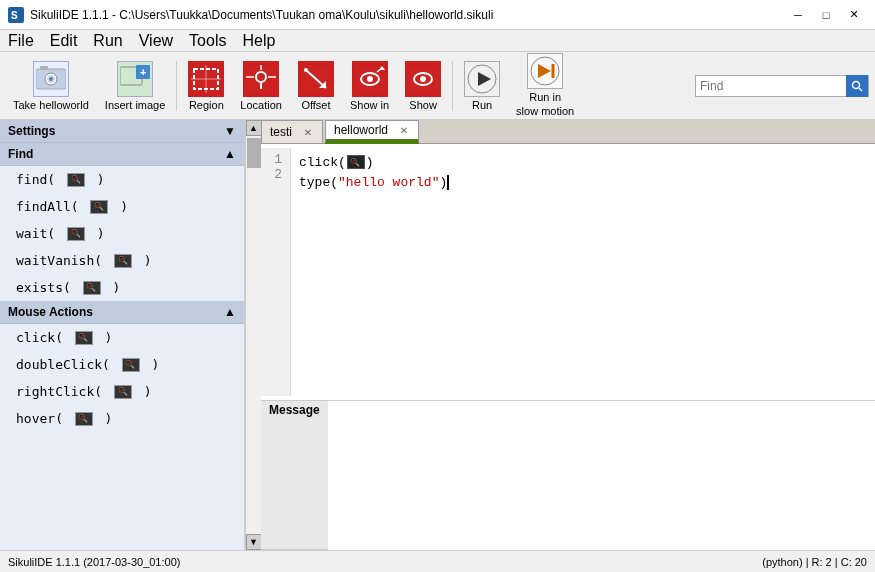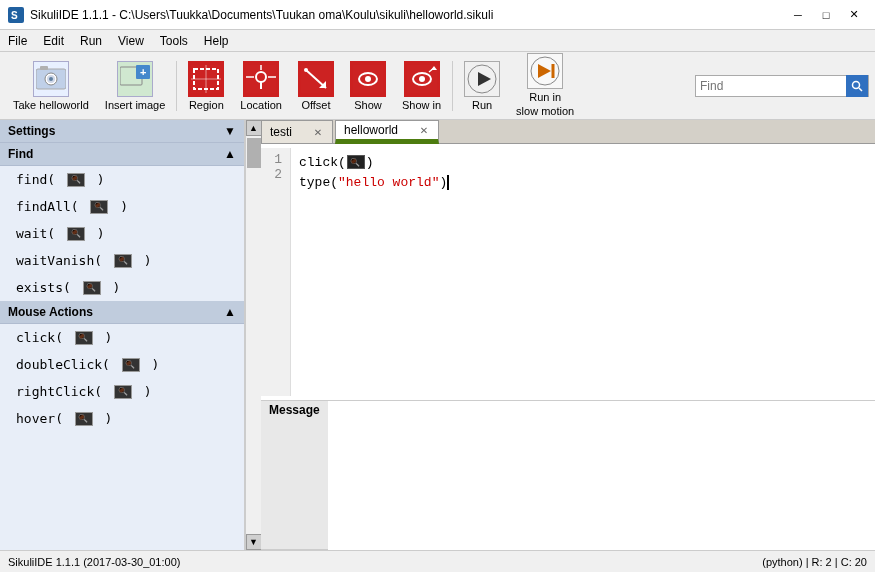--- a/index.html
+++ b/index.html
@@ -28,21 +28,21 @@
     #menu-bar {
       background: #f0f0f0;
       height: 22px;
       display: flex;
       align-items: center;
       border-bottom: 1px solid #ccc;
     }
     .menu-item {
       padding: 2px 8px;
       cursor: pointer;
-      font-size: 12px;
+      font-size: 16px;
     }
 
     
     #toolbar {
       background: #f0f0f0;
       height: 68px;
       display: flex;
       align-items: center;
       padding: 4px 6px;
       border-bottom: 1px solid #ccc;
@@ -142,21 +142,21 @@
     }
     .tab {
       display: flex;
       align-items: center;
       padding: 0 8px;
       border: 1px solid #999;
       border-bottom: none;
       background: #e8e4dc;
       cursor: pointer;
       font-size: 12px;
-      gap: 20px;
+      gap: 10px;
       margin-right: 2px;
     }
     .tab.active {
       background: #ffffff;
       border-bottom: 5px solid #4d7c0f;
       margin-bottom: -1px;
       z-index: 1;
     }
     .tab-close {
       font-size: 10px; cursor: pointer; color: #666;
@@ -409,39 +409,39 @@
     <span>Offset</span>
   </button>
 
   <button class="toolbar-btn">
     <div class="toolbar-icon">
       <div class="red-icon-inner">
         <svg width="30" height="28" viewBox="0 0 30 28">
           <rect width="30" height="28" fill="#cc2222"></rect>
           <ellipse cx="15" cy="14" rx="9" ry="6" fill="none" stroke="white" stroke-width="2"></ellipse>
           <circle cx="15" cy="14" r="3" fill="white"></circle>
-        </svg>
-      </div>
-    </div>
-    <span>Show</span>
+          <line x1="22" y1="7" x2="27" y2="3" stroke="white" stroke-width="1.5"></line>
+          <polygon points="27,1 30,5 24,5" fill="white"></polygon>
+        </svg>
+      </div>
+    </div>
+    <span>Show in</span>
   </button>
 
   <button class="toolbar-btn">
     <div class="toolbar-icon">
       <div class="red-icon-inner">
         <svg width="30" height="28" viewBox="0 0 30 28">
           <rect width="30" height="28" fill="#cc2222"></rect>
           <ellipse cx="15" cy="14" rx="9" ry="6" fill="none" stroke="white" stroke-width="2"></ellipse>
           <circle cx="15" cy="14" r="3" fill="white"></circle>
-          <line x1="22" y1="7" x2="27" y2="3" stroke="white" stroke-width="1.5"></line>
-          <polygon points="27,1 30,5 24,5" fill="white"></polygon>
-        </svg>
-      </div>
-    </div>
-    <span>Show in</span>
+        </svg>
+      </div>
+    </div>
+    <span>Show</span>
   </button>
 
   <div class="toolbar-separator"></div>
 
   <button class="toolbar-btn">
     <div class="toolbar-icon">
       <div class="icon-run">
         <svg width="30" height="30" viewBox="0 0 30 30">
           <circle cx="15" cy="15" r="14" fill="none" stroke="#888" stroke-width="1"></circle>
           <polygon points="11,8 24,15 11,22" fill="#333"></polygon>

